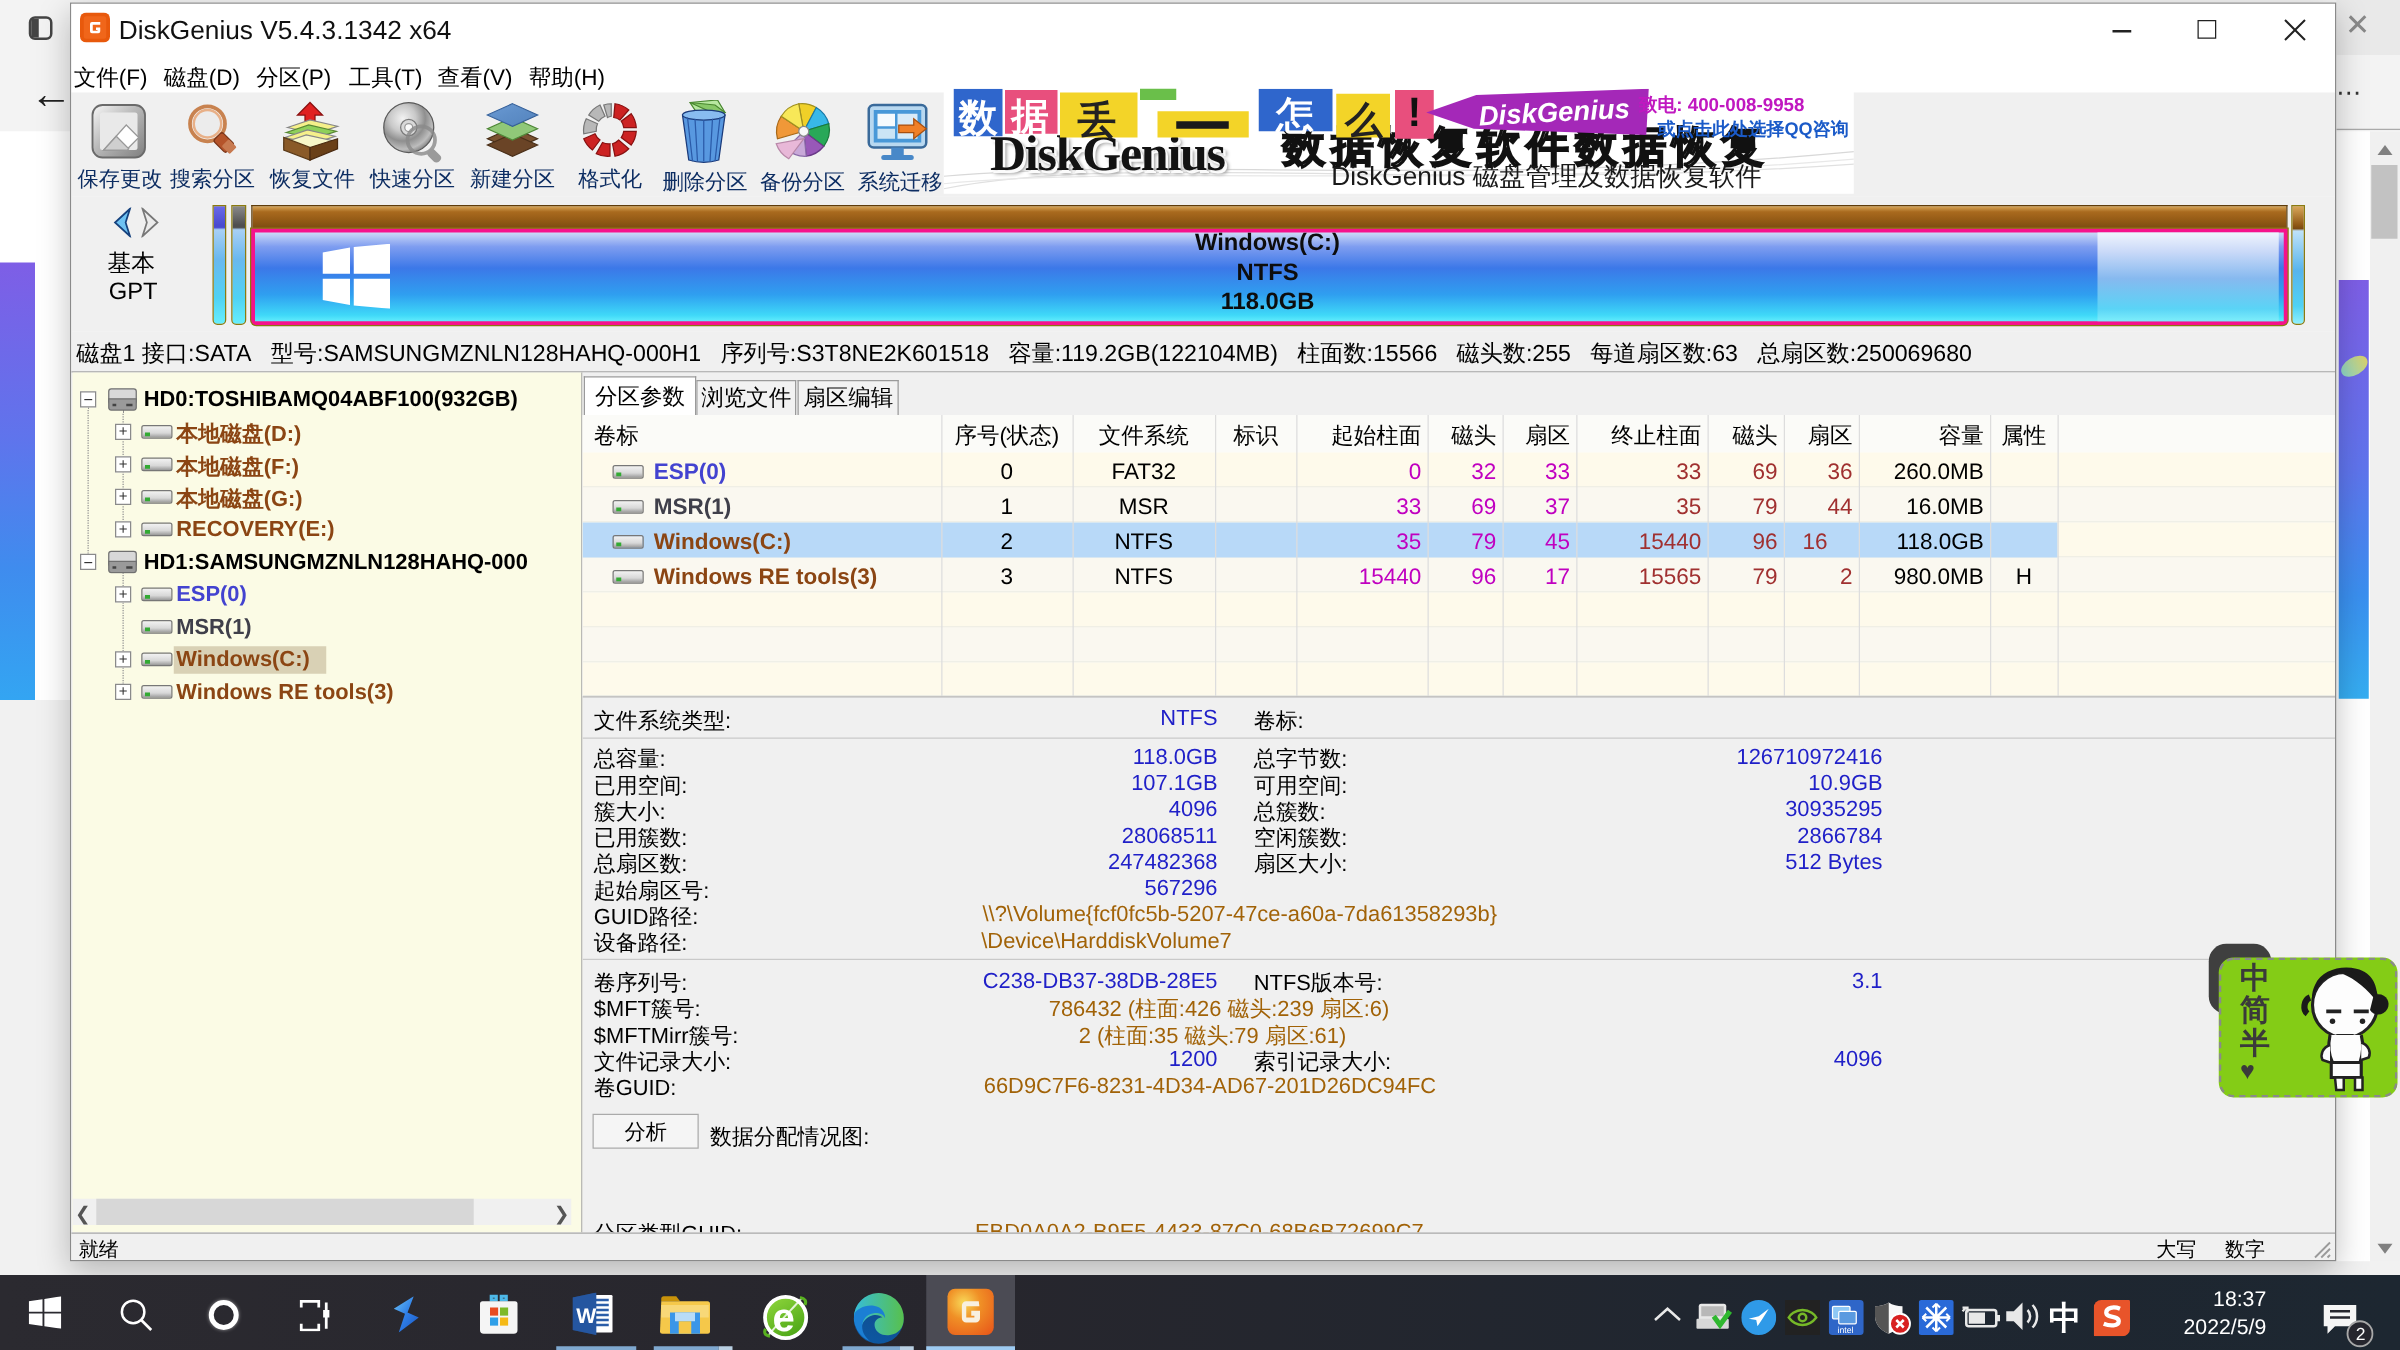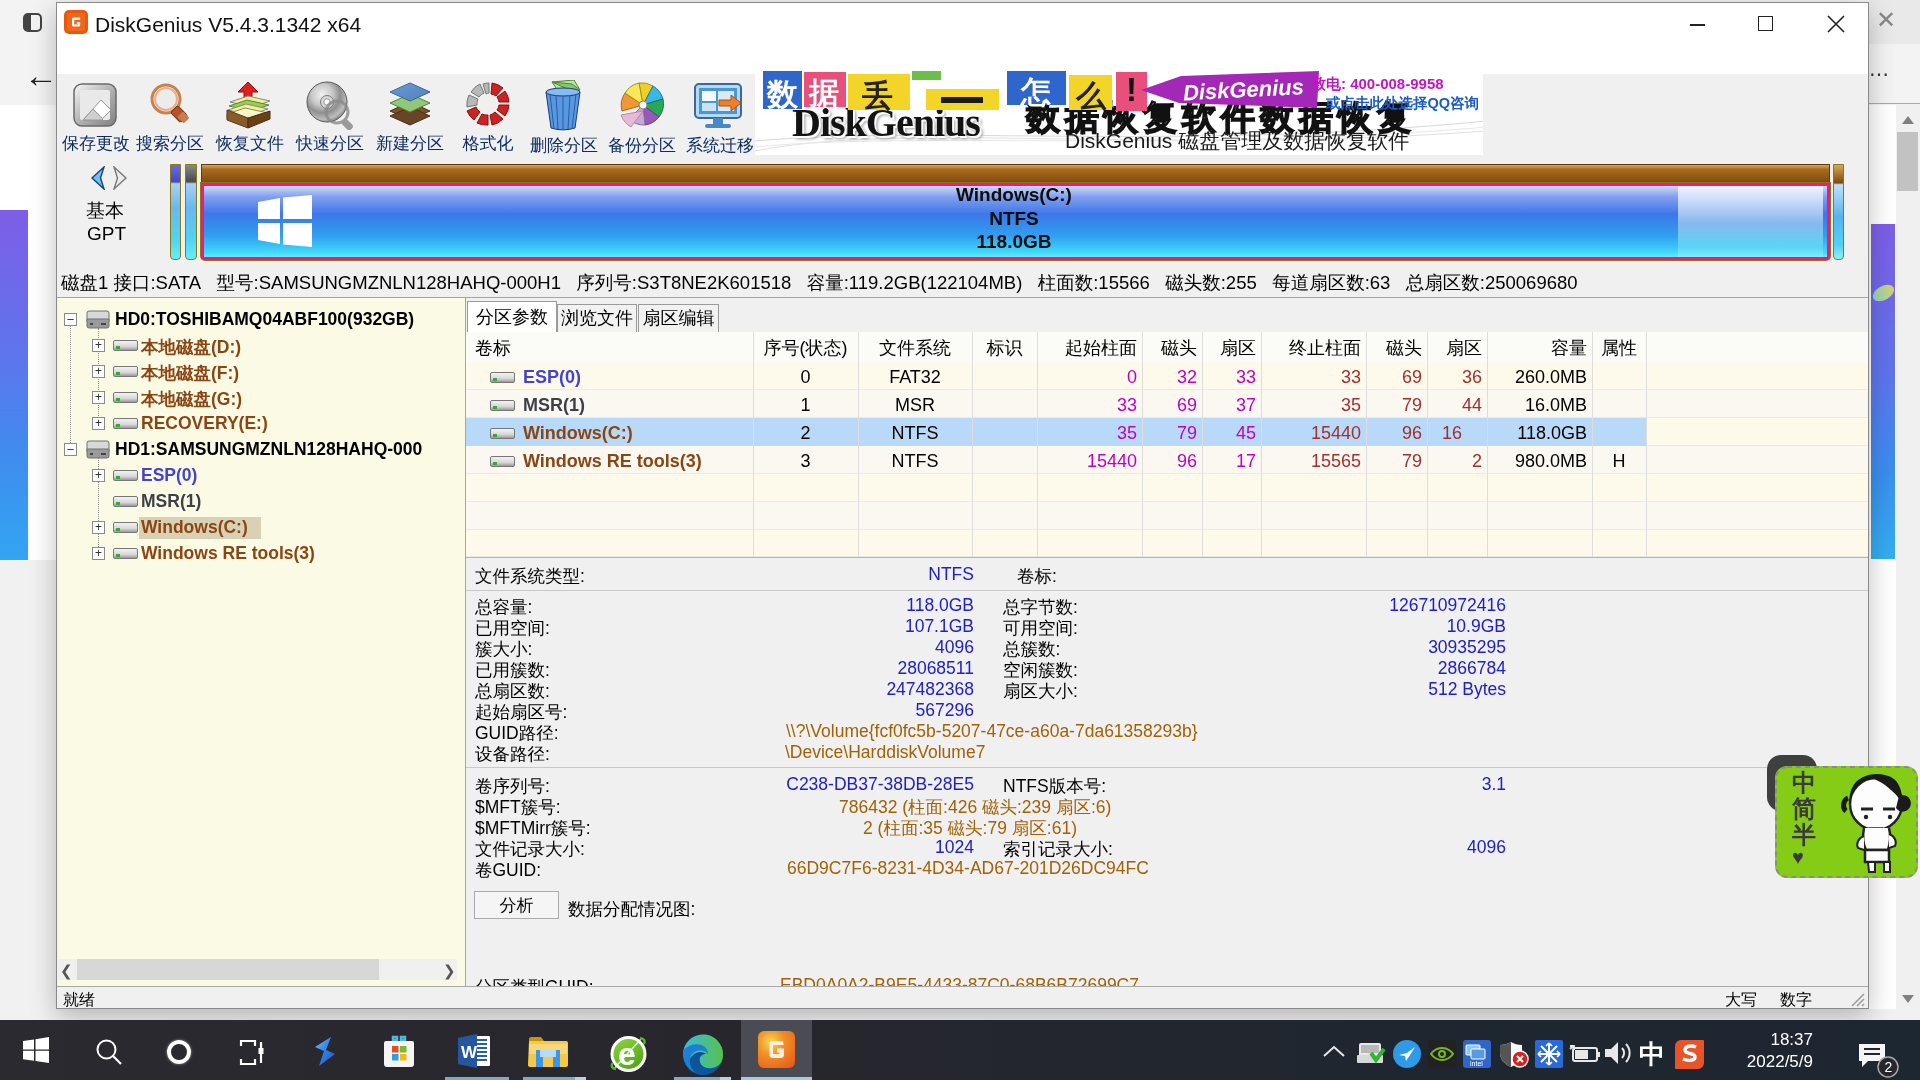--- a/index.html
+++ b/index.html
@@ -70,20 +70,28 @@
           <path d="M16.2 7.5H9.6a1.6 1.6 0 0 0-1.6 1.6v5.8a1.6 1.6 0 0 0 1.6 1.6h5a1.6 1.6 0 0 0 1.6-1.6v-3h-3.4v2h1.2v.6h-3.8V9.7h6z" fill="#fff"></path>
         </svg>
   <div class="a" style="left:38px;top:10px;font-size:21px;color:#111;">DiskGenius V5.4.3.1342 x64</div>
 
   <div class="a" style="left:1633px;top:21px;width:15px;height:2px;background:#222;"></div>
   <div class="a" style="left:1701px;top:13px;width:15px;height:15px;border:1.5px solid #222;"></div>
   <svg class="a" style="left:1770px;top:12px;" width="18" height="18" viewBox="0 0 18 18">
           <path d="M1 1 L17 17 M17 1 L1 17" stroke="#222" stroke-width="1.6"></path>
         </svg>
 
+  <div class="a" style="left:0;top:44px;width:1811px;height:27px;background:#fff;font-size:18px;color:#000;">
+    <span class="a" style="left:2px;top:3px;">文件(F)</span>
+    <span class="a" style="left:74px;top:3px;">磁盘(D)</span>
+    <span class="a" style="left:148px;top:3px;">分区(P)</span>
+    <span class="a" style="left:222px;top:3px;">工具(T)</span>
+    <span class="a" style="left:293px;top:3px;">查看(V)</span>
+    <span class="a" style="left:366px;top:3px;">帮助(H)</span>
+  </div>
 
   <div class="a" style="left:0;top:71px;width:1811px;height:83px;background:#f0f0f0;"></div>
   <div class="a" id="toolbar" style="left:0;top:71px;width:710px;height:83px;">
     <div class="tbi" style="left:4px;">
             <svg width="50" height="50" viewBox="0 0 50 50">
               <defs>
                 <linearGradient id="sv1" x1="0" y1="0" x2="1" y2="1">
                   <stop offset="0" stop-color="#f8f8f8"></stop>
                   <stop offset=".45" stop-color="#b9b9b9"></stop>
                   <stop offset="1" stop-color="#7f7f7f"></stop>
@@ -434,21 +442,21 @@
         <span class="c" style="left:1021px;width:100px;text-align:right;">980.0MB</span>
         <span class="c" style="left:1126px;width:54px;text-align:center;">H</span>
       </div>
     </div>
 
     <div class="a" id="det" style="left:0;top:259px;width:1402px;height:429px;border-top:1px solid #b5b5b5;font-size:17.5px;">
       <div class="a" style="left:0;top:32px;width:1402px;height:1px;background:#c9c9c9;"></div>
       <div class="a" style="left:0;top:209px;width:1402px;height:1px;background:#c9c9c9;"></div>
       <div class="dl" style="top:6px;left:9px;">文件系统类型:</div>
             <div class="dv" style="top:6px;">NTFS</div>
-      <div class="dl" style="top:6px;left:551px;">卷标:</div>
+      <div class="dl" style="top:6px;left:537px;">卷标:</div>
       <div class="dl" style="top:37px;left:9px;">总容量:</div>
             <div class="dv" style="top:37px;">118.0GB</div>
       <div class="dl" style="top:37px;left:537px;">总字节数:</div>
             <div class="dv2" style="top:37px;">126710972416</div>
       <div class="dl" style="top:58px;left:9px;">已用空间:</div>
             <div class="dv" style="top:58px;">107.1GB</div>
       <div class="dl" style="top:58px;left:537px;">可用空间:</div>
             <div class="dv2" style="top:58px;">10.9GB</div>
       <div class="dl" style="top:79px;left:9px;">簇大小:</div>
             <div class="dv" style="top:79px;">4096</div>
@@ -470,21 +478,21 @@
             <div class="dvl" style="top:184px;left:319px;">\Device\HarddiskVolume7</div>
       <div class="dl" style="top:216px;left:9px;">卷序列号:</div>
             <div class="dv" style="top:216px;">C238-DB37-38DB-28E5</div>
       <div class="dl" style="top:216px;left:537px;">NTFS版本号:</div>
             <div class="dv2" style="top:216px;">3.1</div>
       <div class="dl" style="top:237px;left:9px;">$MFT簇号:</div>
             <div class="dvl" style="top:237px;left:373px;">786432 (柱面:426 磁头:239 扇区:6)</div>
       <div class="dl" style="top:258px;left:9px;">$MFTMirr簇号:</div>
             <div class="dvl" style="top:258px;left:397px;">2 (柱面:35 磁头:79 扇区:61)</div>
       <div class="dl" style="top:279px;left:9px;">文件记录大小:</div>
-            <div class="dv" style="top:279px;">1024</div>
+            <div class="dv" style="top:279px;">1200</div>
       <div class="dl" style="top:279px;left:537px;">索引记录大小:</div>
             <div class="dv2" style="top:279px;">4096</div>
       <div class="dl" style="top:300px;left:9px;">卷GUID:</div>
             <div class="dvl" style="top:300px;left:321px;">66D9C7F6-8231-4D34-AD67-201D26DC94FC</div>
       <div class="a" style="left:8px;top:333px;width:85px;height:28px;background:#f5f5f5;border:1px solid #aaa;text-align:center;line-height:27px;font-size:17px;">分析</div>
       <div class="dl" style="top:339px;left:102px;">数据分配情况图:</div>
       <div class="dl" style="top:417px;left:9px;">分区类型GUID:</div>
             <div class="dvl" style="top:417px;left:314px;">EBD0A0A2-B9E5-4433-87C0-68B6B72699C7</div>
     </div>
   </div>

